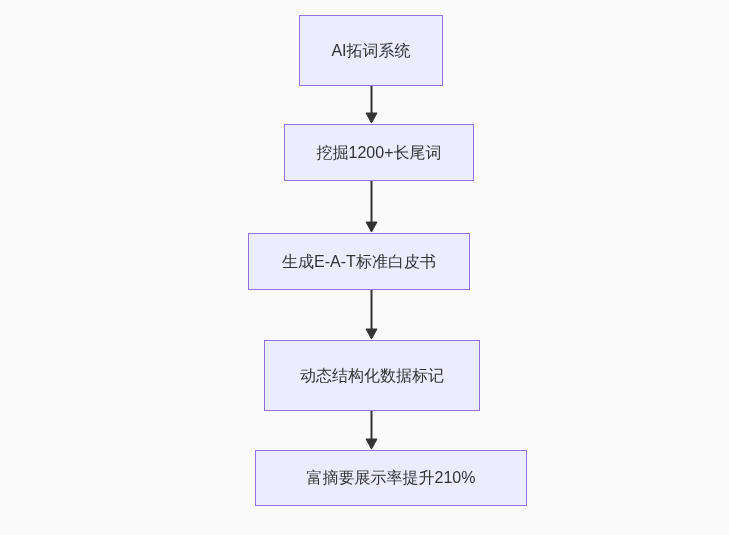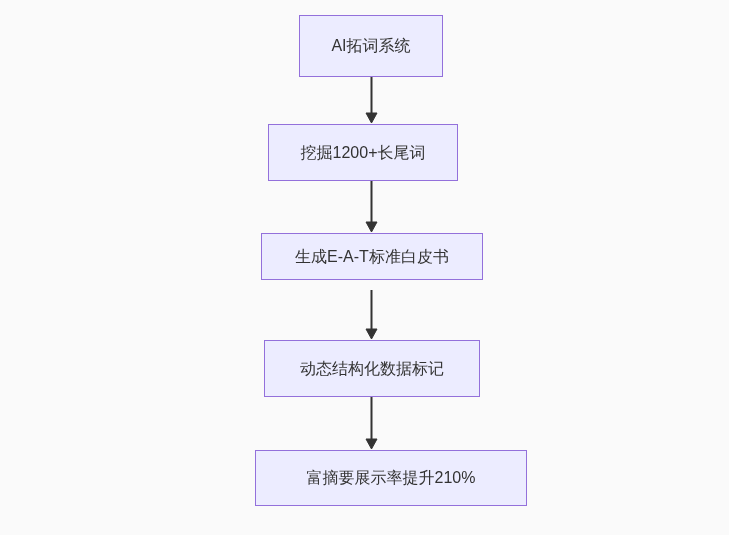--- a/index.html
+++ b/index.html
@@ -67,33 +67,33 @@
     <g>
       <line x1="371.5" y1="290" x2="371.5" y2="331"></line>
       <polygon points="366,329 377,329 371.5,339"></polygon>
     </g>
     <g>
       <line x1="371.5" y1="397" x2="371.5" y2="441"></line>
       <polygon points="366,439 377,439 371.5,449"></polygon>
     </g>
   </svg>
 
-  <div class="node" style="left:299px;top:15px;width:144px;height:62px">
+  <div class="node" style="left:299px;top:15px;width:144px;height:71px">
     <span>AI拓词系统</span>
   </div>
 
-  <div class="node" style="left:268px;top:124px;width:190px;height:57px">
+  <div class="node" style="left:284px;top:124px;width:190px;height:57px">
     <span>挖掘1200+长尾词</span>
   </div>
 
-  <div class="node" style="left:261px;top:233px;width:222px;height:47px">
+  <div class="node" style="left:248px;top:233px;width:222px;height:57px">
     <span>生成E-A-T标准白皮书</span>
   </div>
 
-  <div class="node" style="left:264px;top:340px;width:216px;height:57px">
+  <div class="node" style="left:264px;top:340px;width:216px;height:71px">
     <span>动态结构化数据标记</span>
   </div>
 
   <div class="node" style="left:255px;top:450px;width:272px;height:56px">
     <span>富摘要展示率提升210%</span>
   </div>
 
 </div>
 
 </body></html>

